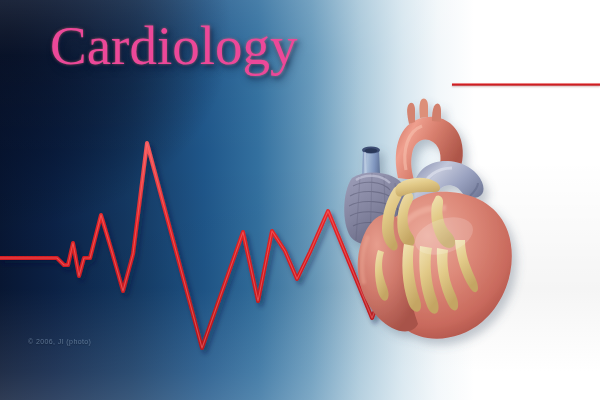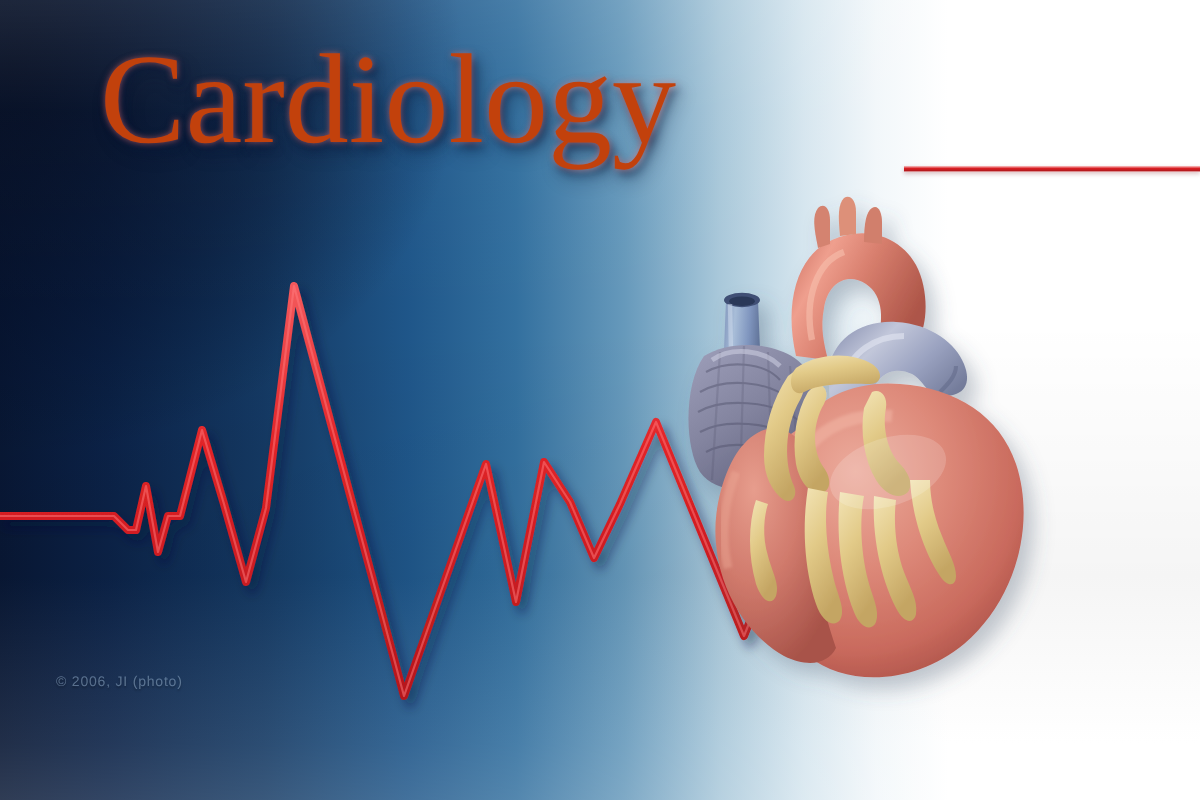--- a/index.html
+++ b/index.html
@@ -58,24 +58,24 @@
         rgba(4,14,38,0.0) 75%);
     pointer-events: none;
   }
 
   
   .title {
     position: absolute;
     left: 50px;
     top: 18px;
     font-family: "Liberation Serif", "DejaVu Serif", serif;
-    font-size: 64px;
+    font-size: 55px;
     line-height: 1;
     letter-spacing: 0px;
-    color: #c2410c;
+    color: #ec4899;
     text-shadow:
        0 0 3px rgba(255,120,120,0.55),
        2px 3px 4px rgba(10,25,60,0.55),
        3px 5px 9px rgba(8,20,50,0.40);
     white-space: nowrap;
     user-select: none;
   }
   .title-inner { display: inline-block; }
 
   

